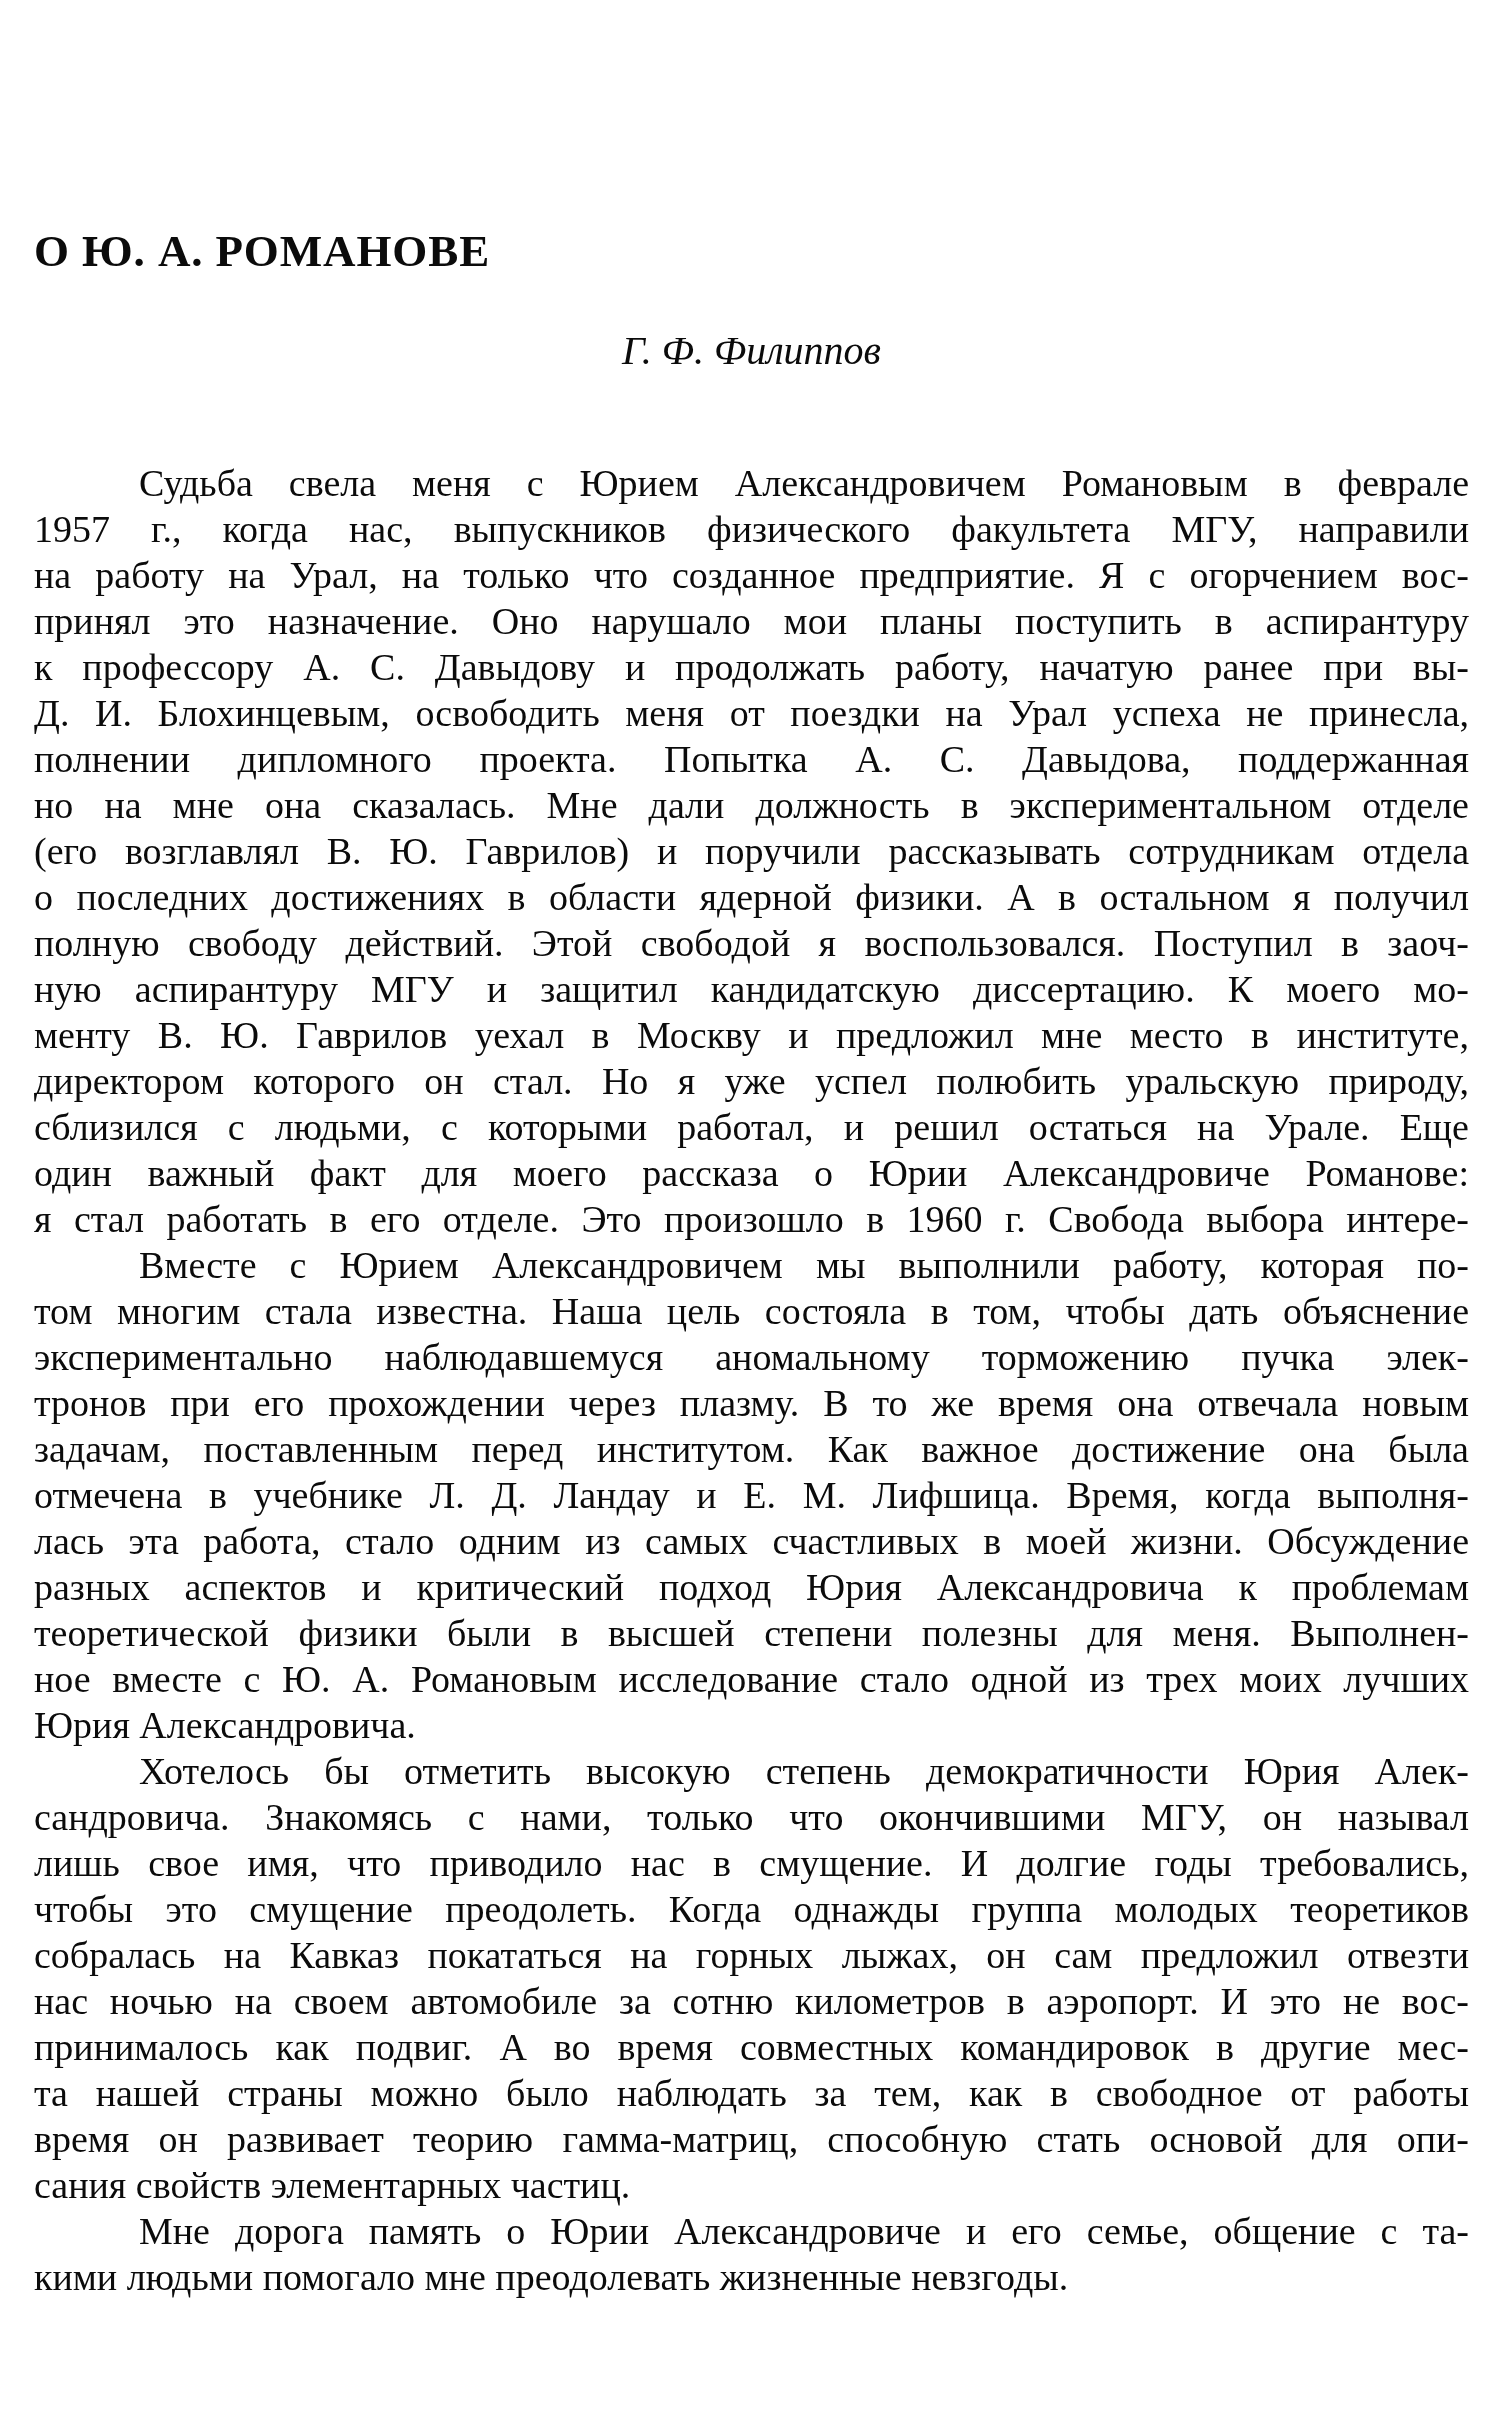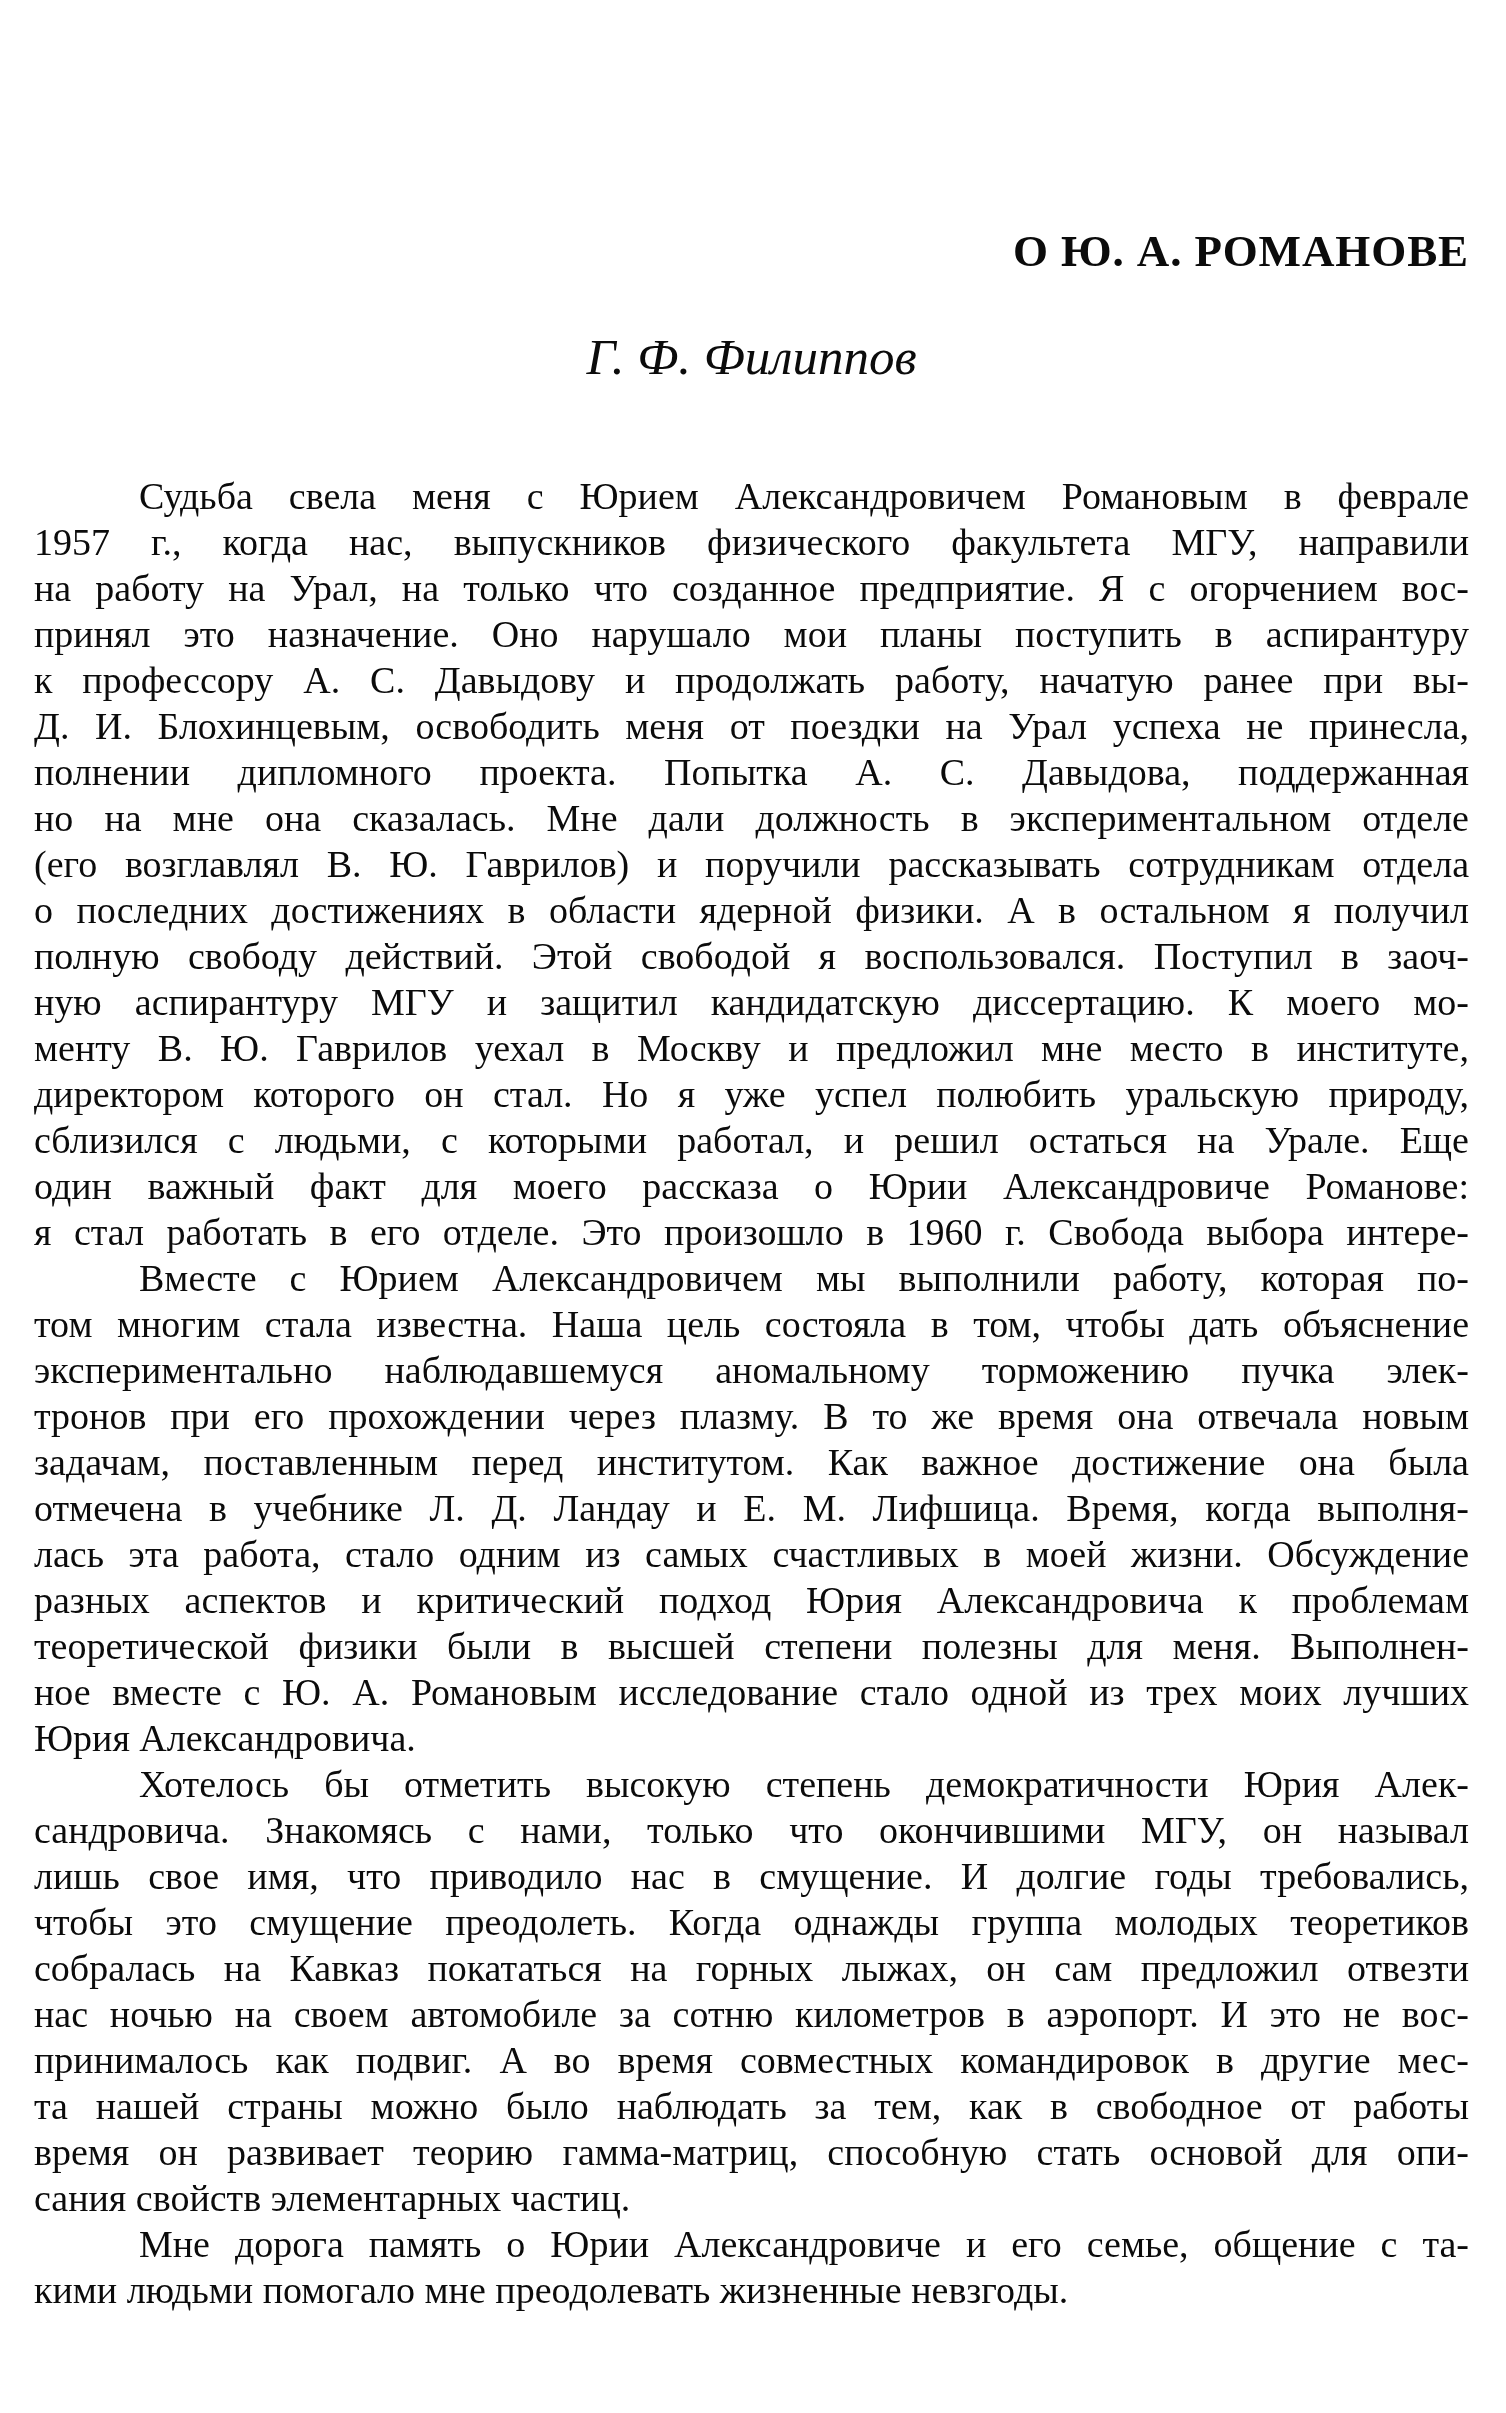--- a/index.html
+++ b/index.html
@@ -16,27 +16,27 @@
     font-family: "Liberation Serif", "DejaVu Serif", serif;
     box-sizing: border-box;
     padding: 224px 38px 0 34px;
     overflow: hidden;
   }
   .title {
     margin: 0;
     font-size: 45px;
     line-height: 1.2;
     font-weight: bold;
-    text-align: right;
+    text-align: left;
     letter-spacing: 0.9px;
     white-space: nowrap;
   }
   .author {
     margin: 49px 0 85px 0;
-    font-size: 51px;
+    font-size: 40px;
     line-height: 1.2;
     font-style: italic;
     text-align: center;
     white-space: nowrap;
   }
   .body-text {
     font-size: 38px;
     line-height: 46px;
   }
   .paragraph {

